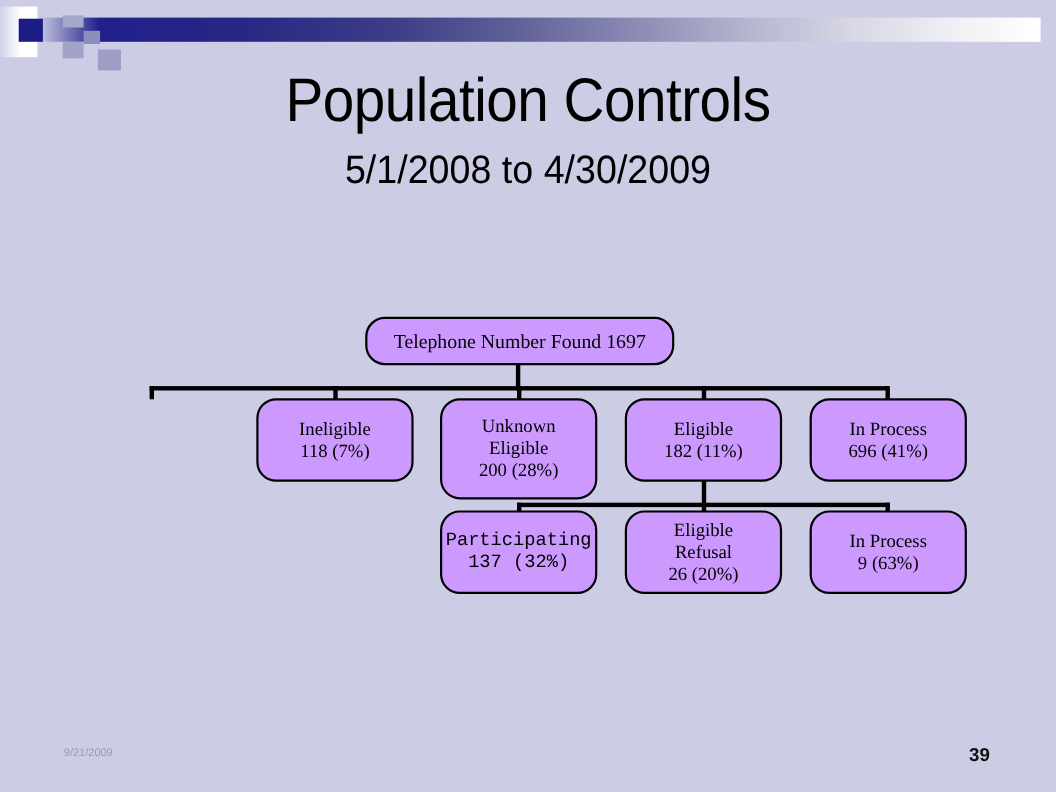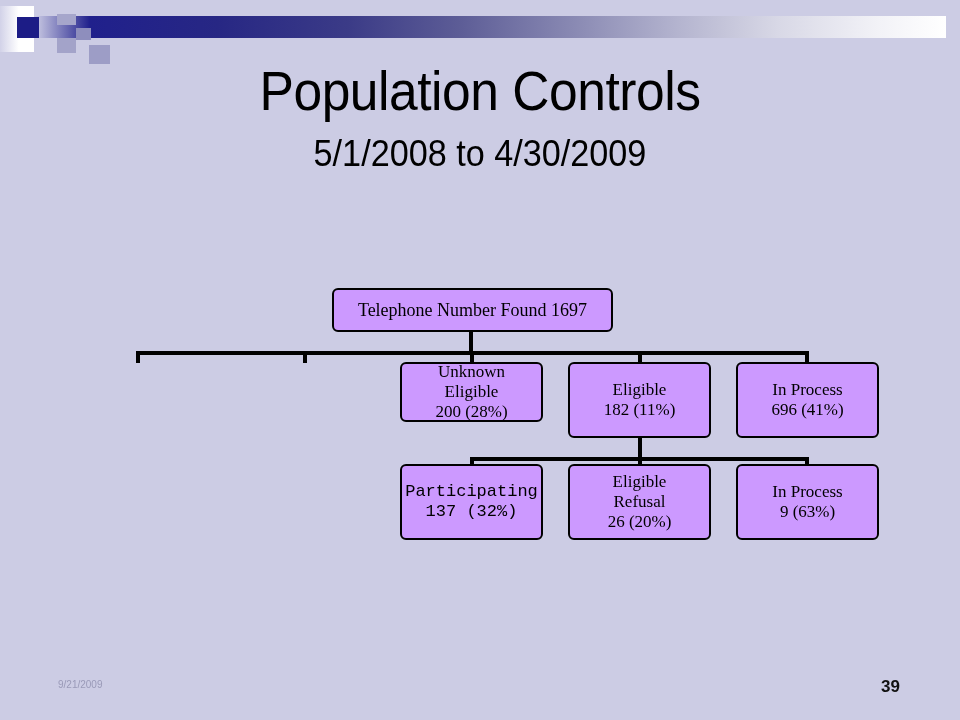--- a/index.html
+++ b/index.html
@@ -107,21 +107,21 @@
     left: 0;
     top: 0;
     width: 960px;
     height: 720px;
   }
   .node {
     position: absolute;
     box-sizing: border-box;
     background: #cc99ff;
     border: 2px solid #000000;
-    border-radius: 6px;
+    border-radius: 18px;
     display: flex;
     flex-direction: column;
     align-items: center;
     justify-content: center;
     font-family: "Liberation Serif", serif;
     font-size: 17px;
     line-height: 20px;
     color: #000000;
     text-align: center;
     padding: 2px 4px;
@@ -163,22 +163,26 @@
     <div class="connector" style="left:470px; top:457px; width:339px; height:4px;"></div>
     <div class="connector" style="left:470px; top:457px; width:4px; height:10px;"></div>
     <div class="connector" style="left:638px; top:457px; width:4px; height:10px;"></div>
     <div class="connector" style="left:805px; top:457px; width:4px; height:10px;"></div>
 
     <div class="node" style="left:332px; top:288px; width:281px; height:44px; font-size:18px;">
       <span class="ln">Telephone Number Found 1697</span>
     </div>
 
 
-
-    <div class="node" style="left:400px; top:362px; width:143px; height:60px;text-align:right;">
+    <div class="node" style="left:233px; top:362px; width:143px; height:76px;">
+      <span class="ln">Ineligible</span>
+      <span class="ln">118  (7%)</span>
+    </div>
+
+    <div class="node" style="left:400px; top:362px; width:143px; height:92px;text-align:right;">
       <span class="ln">Unknown</span>
       <span class="ln">Eligible</span>
       <span class="ln">200  (28%)</span>
     </div>
 
     <div class="node" style="left:568px; top:362px; width:143px; height:76px;">
       <span class="ln">Eligible</span>
       <span class="ln">182 (11%)</span>
     </div>
 

